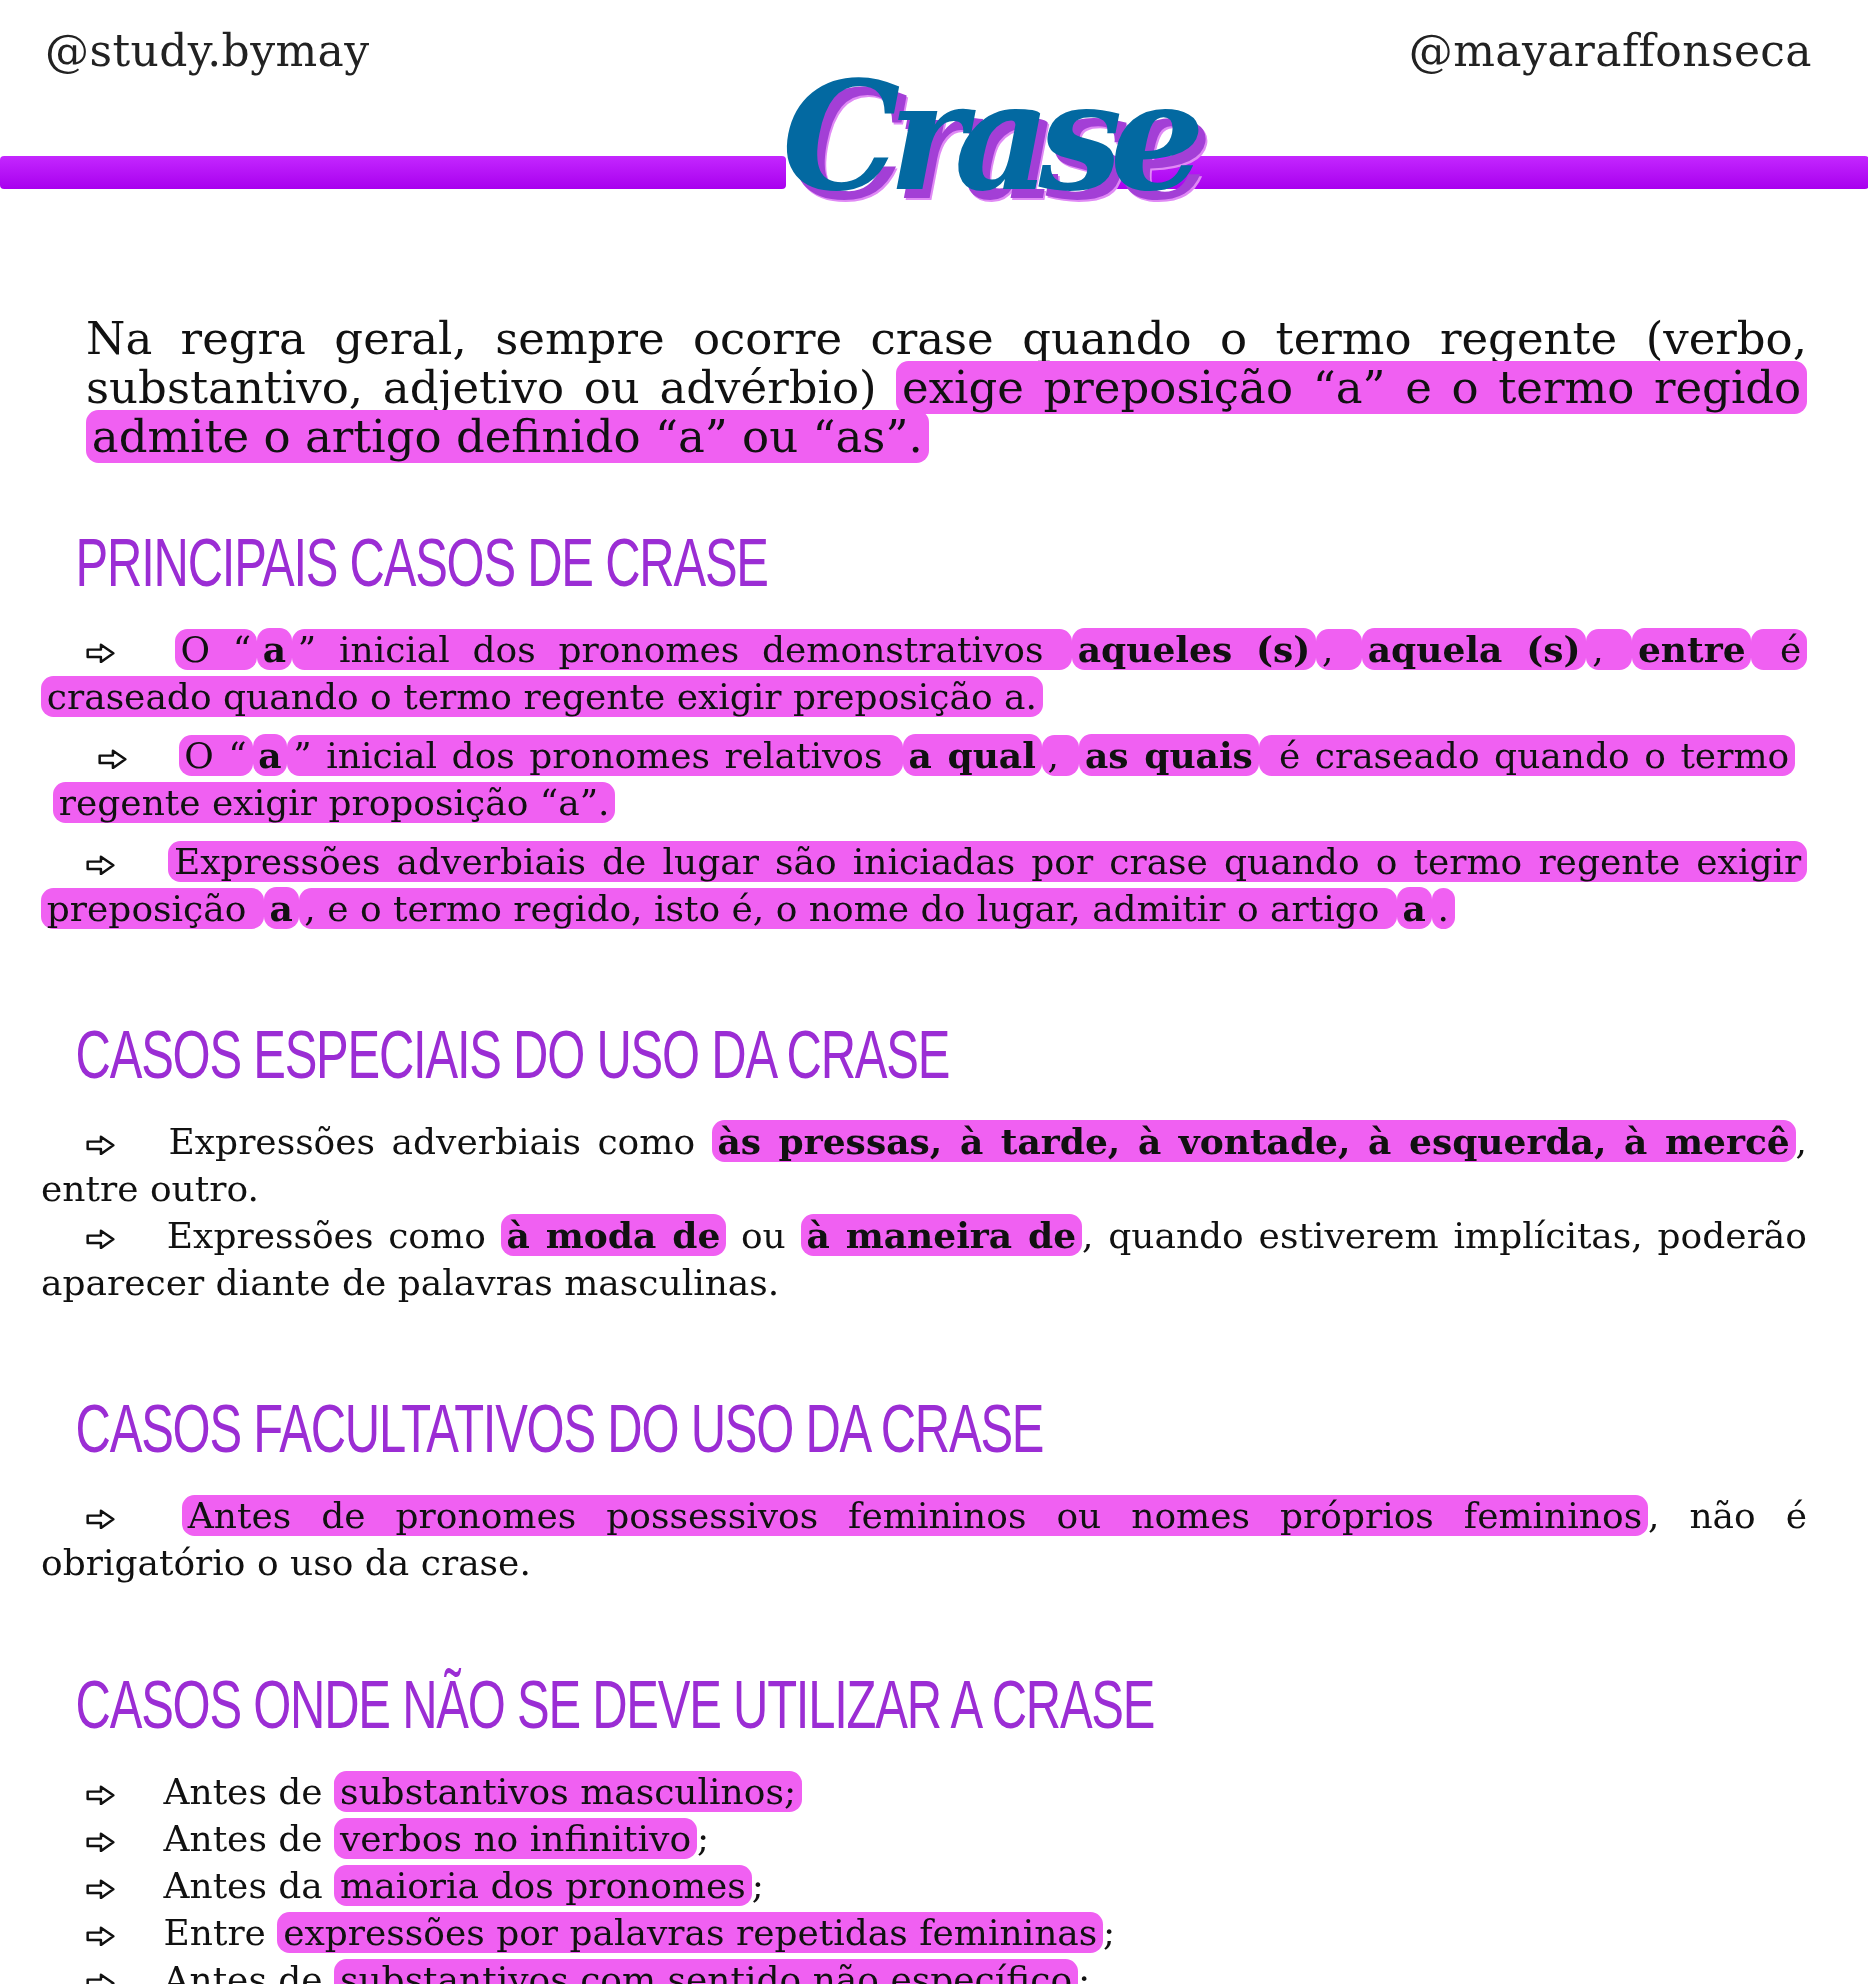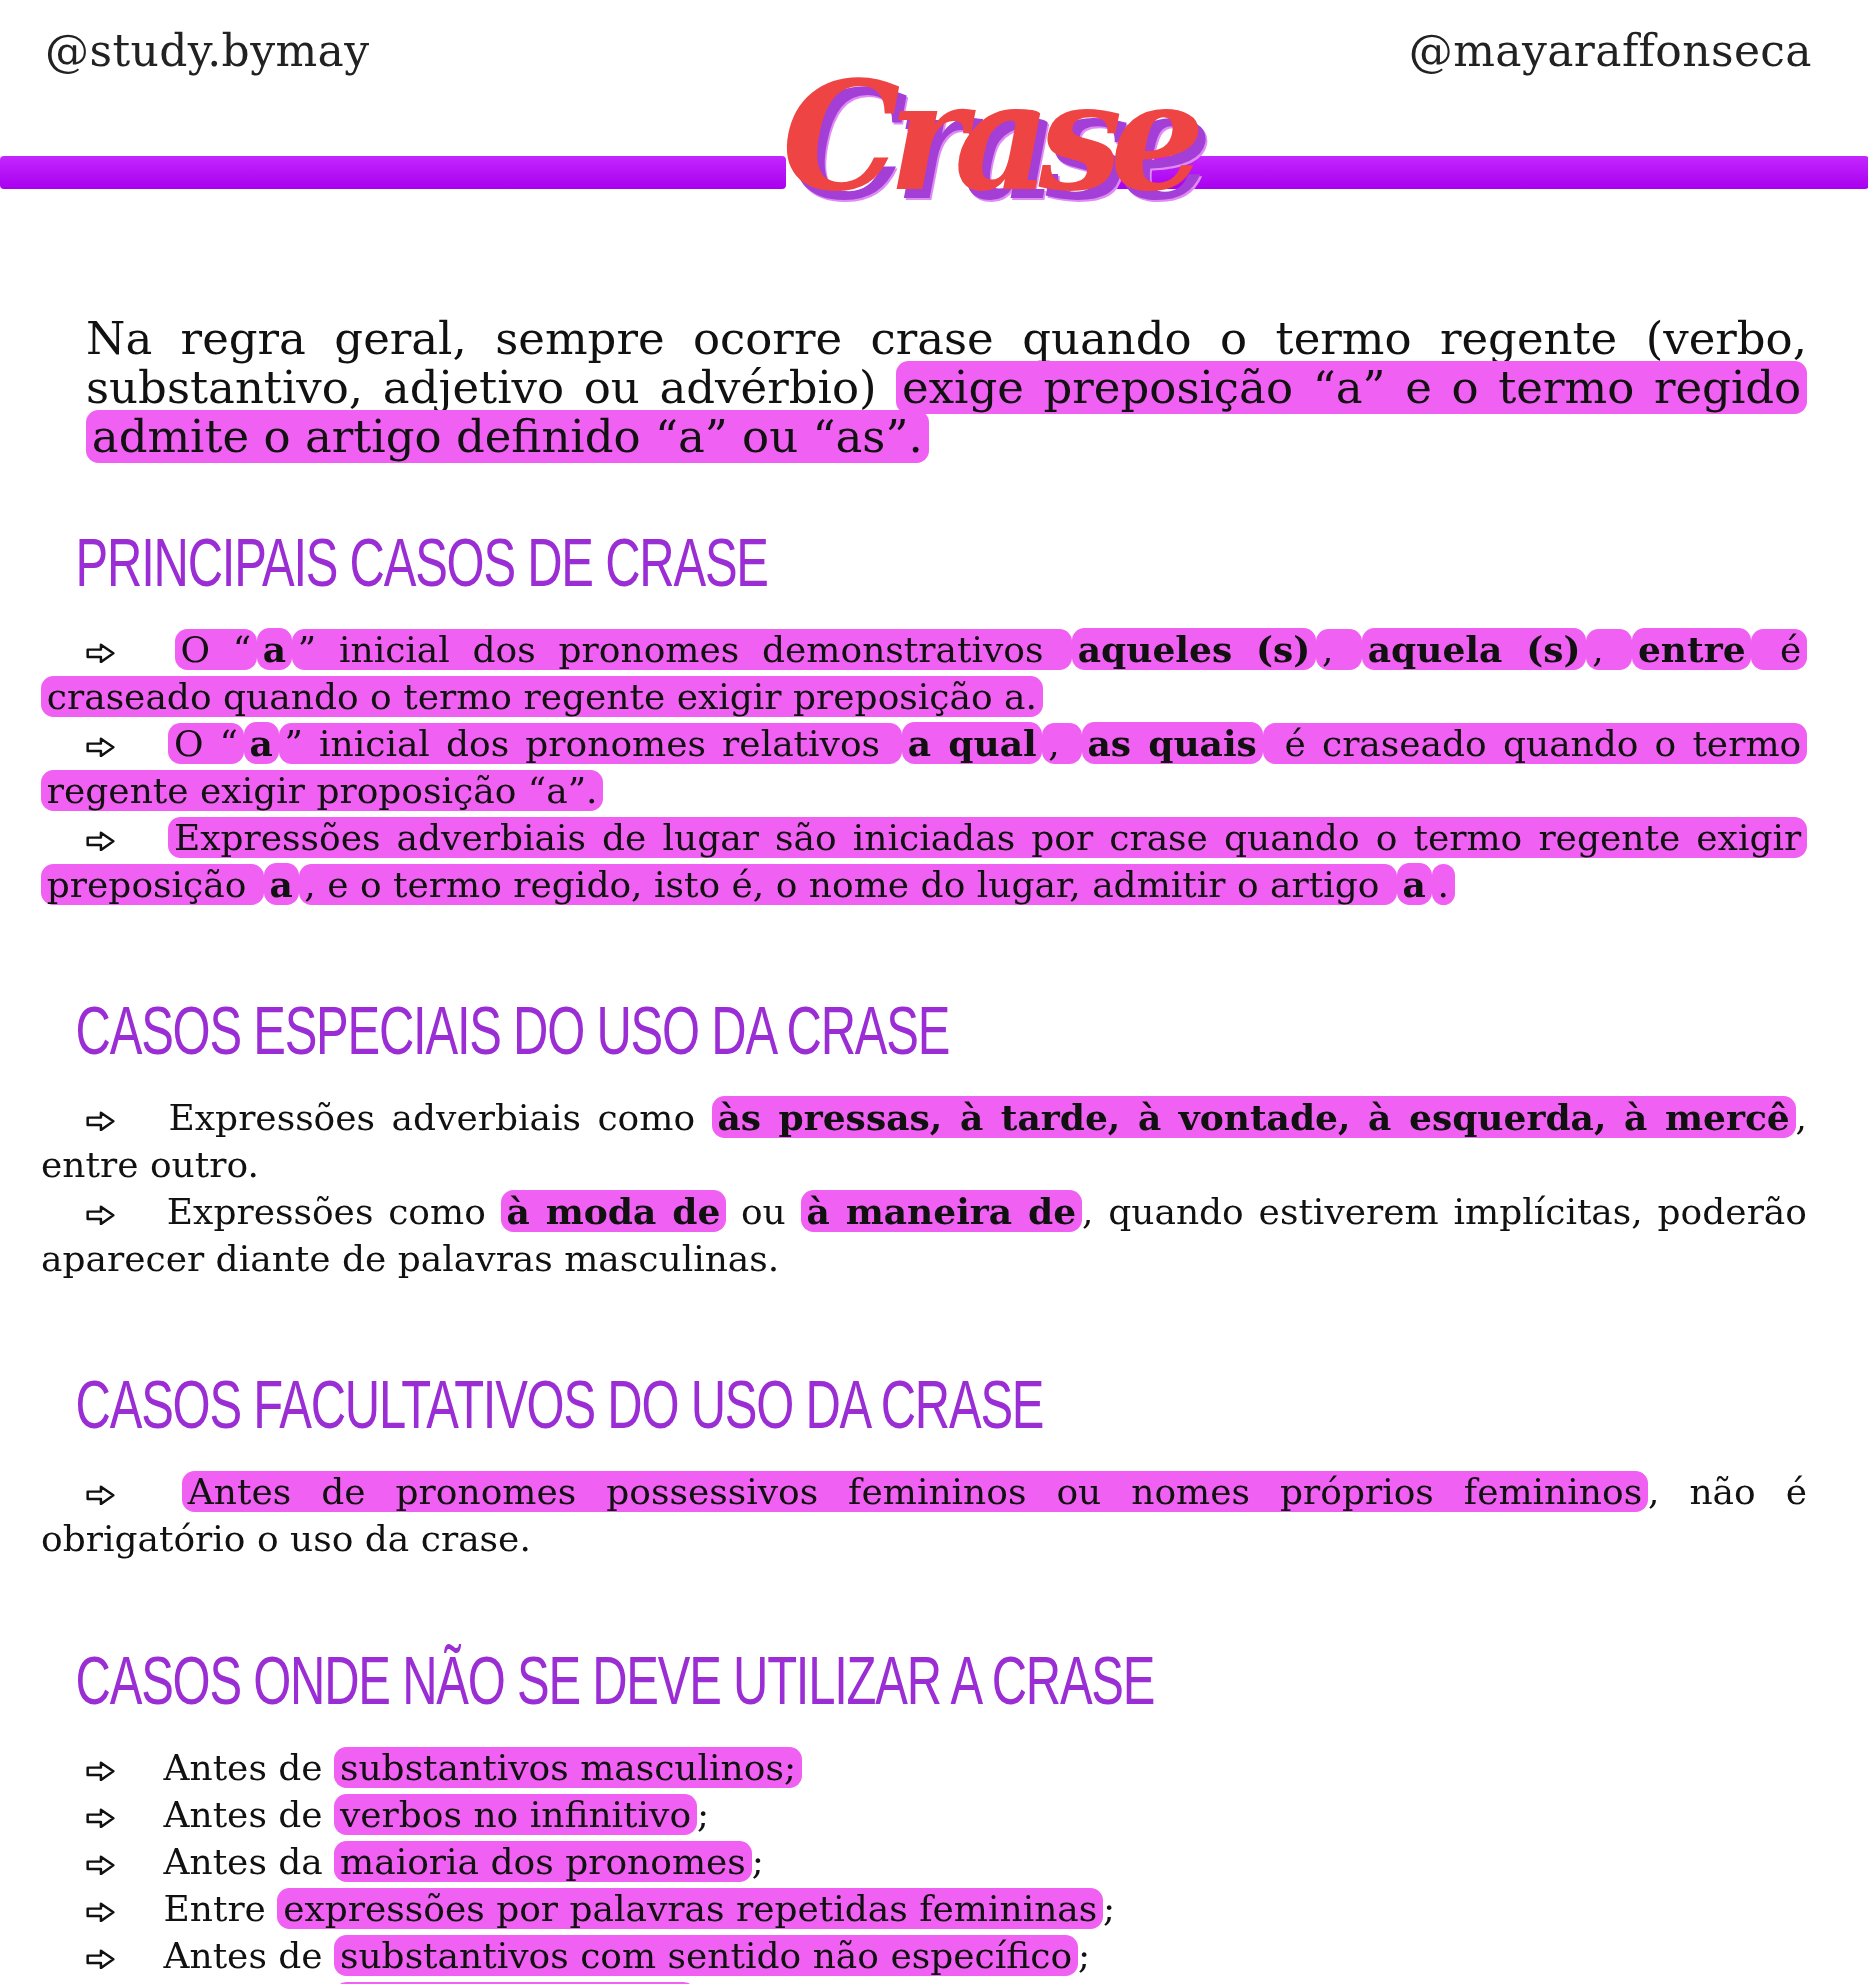--- a/index.html
+++ b/index.html
@@ -7,21 +7,21 @@
          font-family:"DejaVu Serif","Liberation Serif",serif; color:#111; }
   .handle { position:absolute; top:25px; font-size:44px; font-family:"DejaVu Serif",serif; color:#222; letter-spacing:0.4px; }
   .handle.left { left:45px; }
   .handle.right { right:57px; }
   .bar { position:absolute; top:156px; height:33px; border-radius:4.1px;
          background:linear-gradient(#c427ff,#a800ee); }
   .bar.left { left:0; width:786px; }
   .bar.right { left:1102px; width:767px; }
   .title { position:absolute; left:782px; top:62px; width:323px; text-align:center;
            font-family:"DejaVu Serif",serif; font-style:italic; font-weight:bold;
-           font-size:149px; line-height:1; color:#ef4444; letter-spacing:-12.4px;
+           font-size:149px; line-height:1; color:#0369a1; letter-spacing:-12.4px;
            text-shadow:7.4px 9px 0 #a33fd6, 9px 10.8px 0 #e08af5; }
   .content { position:absolute; left:41px; top:314px; width:1766px; }
   .para { font-size:45px; line-height:49px; margin:0; text-align:justify; }
   .indent { padding-left:45px; }
   .hl { background:#f060f2; border-radius:12.4px; padding:0 5.8px; -webkit-box-decoration-break:clone; box-decoration-break:clone; }
   .b { font-weight:bold; }
   .heading { font-family:"Liberation Sans Narrow","Liberation Sans",sans-serif; font-size:68px;
              color:#9b2dd4; text-transform:uppercase; letter-spacing:-1.7px; transform:scaleX(0.72);
              transform-origin:left center; margin:0; padding-left:48px; white-space:nowrap; font-weight:normal; }
   .sec { margin-top:70px; }
@@ -46,21 +46,21 @@
   <div id="sections">
       <div class="sec" style="margin-top: 62px;">
         <h2 class="heading">Principais casos de crase</h2>
         <p class="item" style="margin: 0px;">
   <span class="arrow">
     <svg width="29" height="20.7" viewBox="0 0 70 50">
               <path d="M4 16 H36 V4 L66 25 L36 46 V34 H4 Z" fill="none" stroke="#111" stroke-width="6" stroke-linejoin="round"></path>
             </svg>
   </span>
 <span class="hl ">O “</span><span class="hl b">a</span><span class="hl ">” inicial dos pronomes demonstrativos </span><span class="hl b">aqueles (s)</span><span class="hl ">, </span><span class="hl b">aquela (s)</span><span class="hl ">, </span><span class="hl b">entre</span><span class="hl "> é craseado quando o termo regente exigir preposição a.</span></p>
-        <p class="item" style="margin: 0px;">
+        <p class="item" style="margin: 12px;">
   <span class="arrow">
     <svg width="29" height="20.7" viewBox="0 0 70 50">
               <path d="M4 16 H36 V4 L66 25 L36 46 V34 H4 Z" fill="none" stroke="#111" stroke-width="6" stroke-linejoin="round"></path>
             </svg>
   </span>
 <span class="hl ">O “</span><span class="hl b">a</span><span class="hl ">” inicial dos pronomes relativos </span><span class="hl b">a qual</span><span class="hl ">, </span><span class="hl b">as quais</span><span class="hl "> é craseado quando o termo regente exigir proposição “a”.</span></p>
         <p class="item" style="margin: 0px;">
   <span class="arrow">
     <svg width="29" height="20.7" viewBox="0 0 70 50">
               <path d="M4 16 H36 V4 L66 25 L36 46 V34 H4 Z" fill="none" stroke="#111" stroke-width="6" stroke-linejoin="round"></path>

